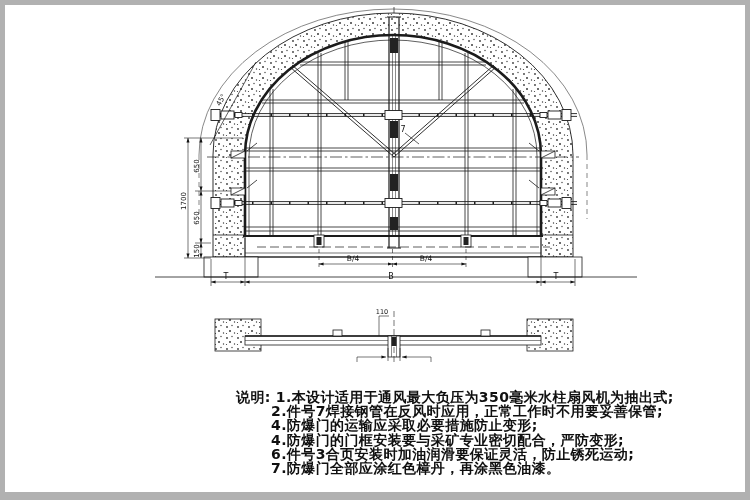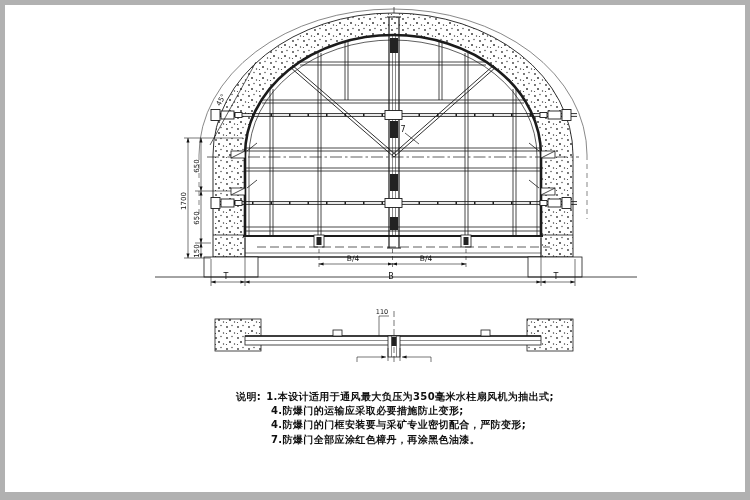--- a/index.html
+++ b/index.html
@@ -5,21 +5,21 @@
   html,body{margin:0;padding:0;background:#ffffff;}
   .frame{
     position:relative;width:750px;height:500px;box-sizing:border-box;
     border:5px solid #b1b1b1;border-bottom-width:8px;background:#ffffff;overflow:hidden;
   }
   svg{position:absolute;left:0;top:0;}
   svg text{font-family:"DejaVu Sans",sans-serif;}
   .notes{
     position:absolute;left:231px;top:385px;color:#101010;
     font-family:"DejaVu Sans",sans-serif;font-weight:bold;
-    font-size:10px;line-height:14.2px;letter-spacing:0.4px;white-space:nowrap;
+    font-size:14px;line-height:14.2px;letter-spacing:0.4px;white-space:nowrap;
   }
   .notes .row{display:block;}
   .notes .row.indent{margin-left:35px;}
   .notes .heading{margin-right:5px;}
 </style>
 </head>
 <body>
 
 <div class="frame">
   <svg width="750" height="500" viewBox="0 0 750 500">
@@ -195,17 +195,19 @@
         <path d="M383,343 V356 M395,343 V356 M352,352 V357 M426,352 V357"></path>
       </g>
       <text x="377" y="309" fill="#111" stroke="none" font-size="6.5" text-anchor="middle">110</text>
     </g>
   </svg>
 
   <div class="notes">
     <span class="row">
       <span class="heading">说明:</span><span>1.本设计适用于通风最大负压为350毫米水柱扇风机为抽出式;</span>
     </span>
+    <span class="row indent">2.件号7焊接钢管在反风时应用，正常工作时不用要妥善保管;</span>
     <span class="row indent">4.防爆门的运输应采取必要措施防止变形;</span>
     <span class="row indent">4.防爆门的门框安装要与采矿专业密切配合，严防变形;</span>
+    <span class="row indent">6.件号3合页安装时加油润滑要保证灵活，防止锈死运动;</span>
     <span class="row indent">7.防爆门全部应涂红色樟丹，再涂黑色油漆。</span>
   </div>
 </div>
 
 </body></html>

